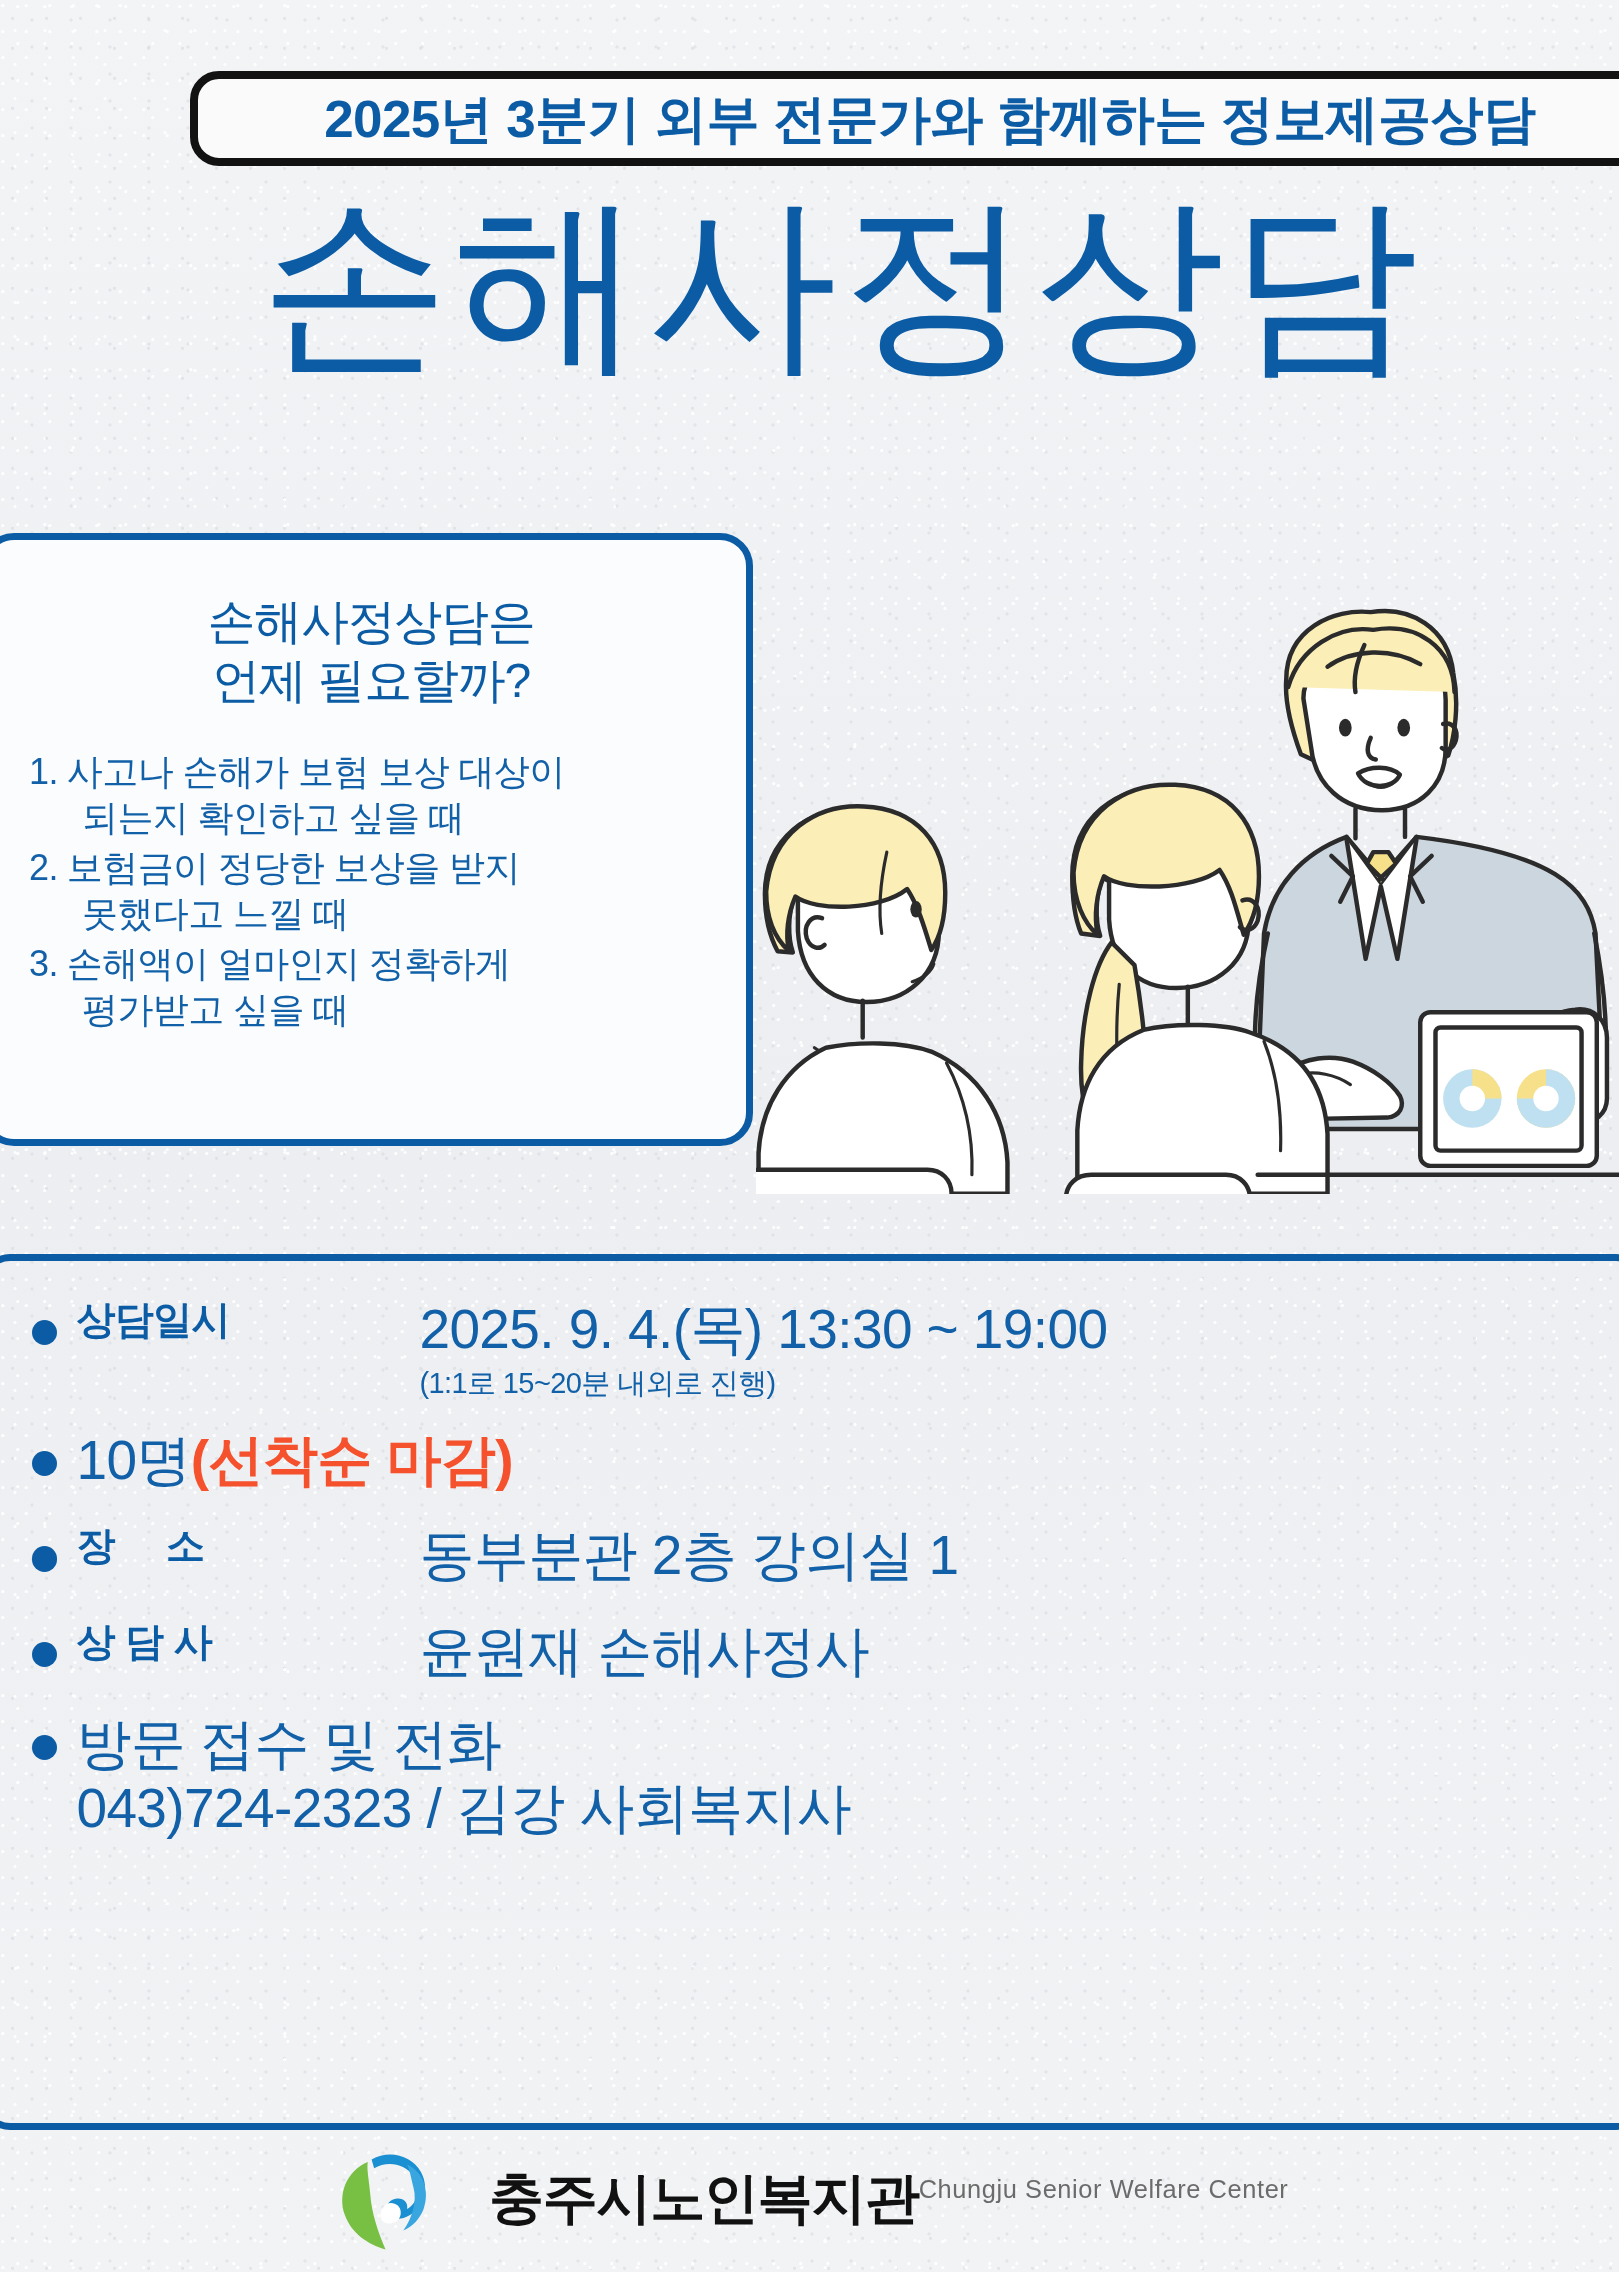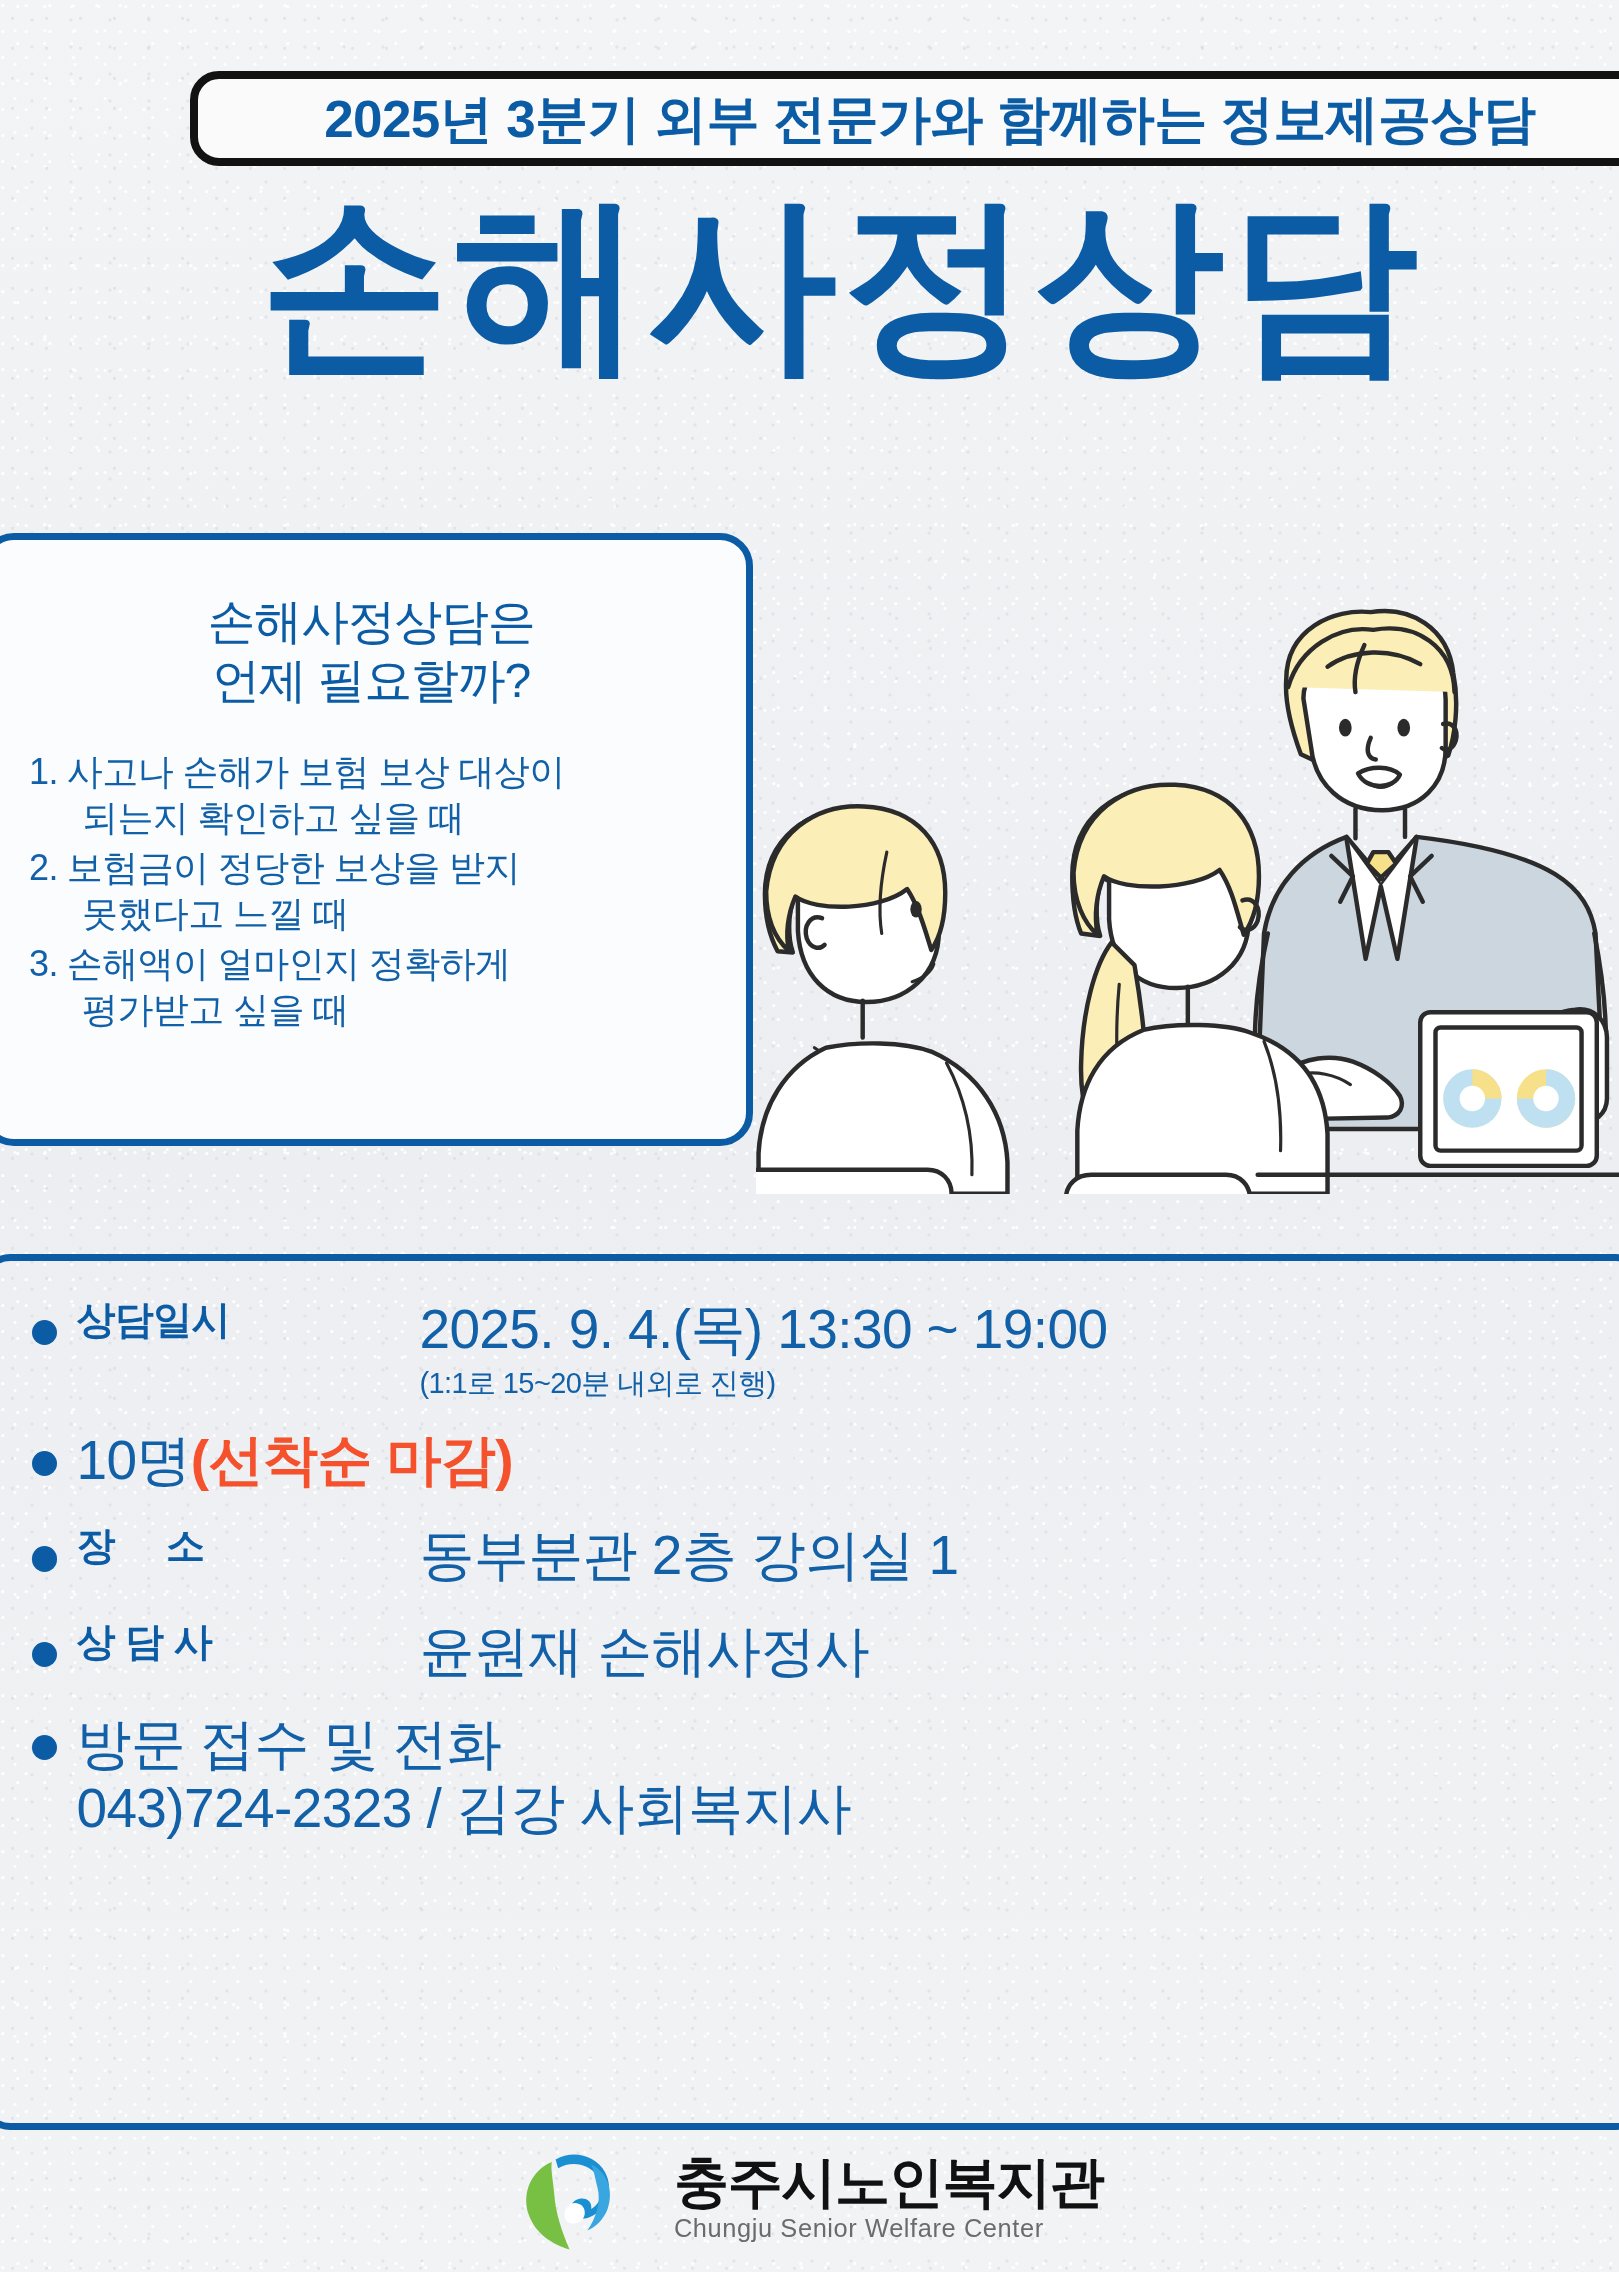--- a/index.html
+++ b/index.html
@@ -32,21 +32,21 @@
   }
   .banner-text{
     font-size:52px;font-weight:bold;color:#0b5ca5;letter-spacing:-0.6px;
     white-space:nowrap;line-height:1;
     transform:scaleX(1.02);
   }
 
   
   .main-title{
     position:absolute;left:16px;right:0;top:184px;text-align:center;
-    font-size:190px;font-weight:bold;color:#0b5ca5;
+    font-size:190px;font-weight:normal;color:#0b5ca5;
     letter-spacing:3.8px;line-height:1.05;white-space:nowrap;padding-left:47px;
   }
 
   
   .infobox{
     position:absolute;left:-19px;top:533px;width:772px;height:613px;
     border:7.6px solid #0b5ca5;border-radius:33px;background:#fbfcfd;
     box-sizing:border-box;padding:37px 33px 25.4px 41px;
   }
   .infobox h2{
@@ -102,21 +102,21 @@
   .row.r-place{margin-bottom:30.5px;}
   .row.r-adviser{margin-bottom:28px;}
   .row.r-apply{margin-bottom:0;}
 
   
   .footer{
     position:absolute;left:0;right:0;top:2143px;
     display:flex;align-items:center;justify-content:center;gap:16.5px;
   }
   .logo-mark{width:111px;height:111px;flex:0 0 auto;}
-  .logo-text{display:flex;flex-direction:column;justify-content:center;margin-left:31px;}
+  .logo-text{display:flex;justify-content:center;margin-left:31px;}
   .logo-ko{font-size:55px;font-weight:bold;color:#111;letter-spacing:-1.3px;line-height:1;}
   .logo-en{font-size:25.4px;color:#6b6b6b;letter-spacing:0.6px;margin-top:6.3px;line-height:1;}
 </style>
 </head>
 <body>
 
 <div id="poster"></div>
 
 <div class="banner">
   <span class="banner-text">2025년 3분기 외부 전문가와 함께하는 정보제공상담</span>

